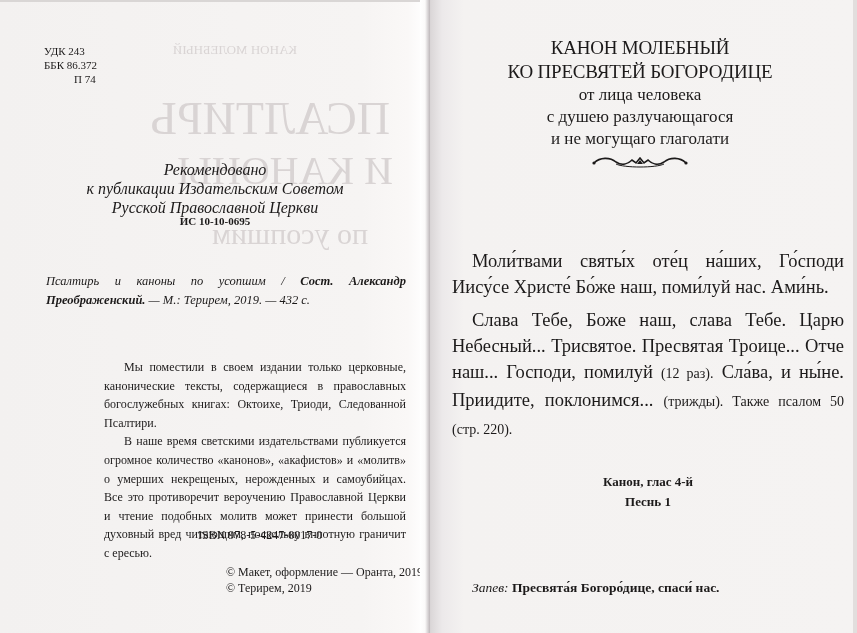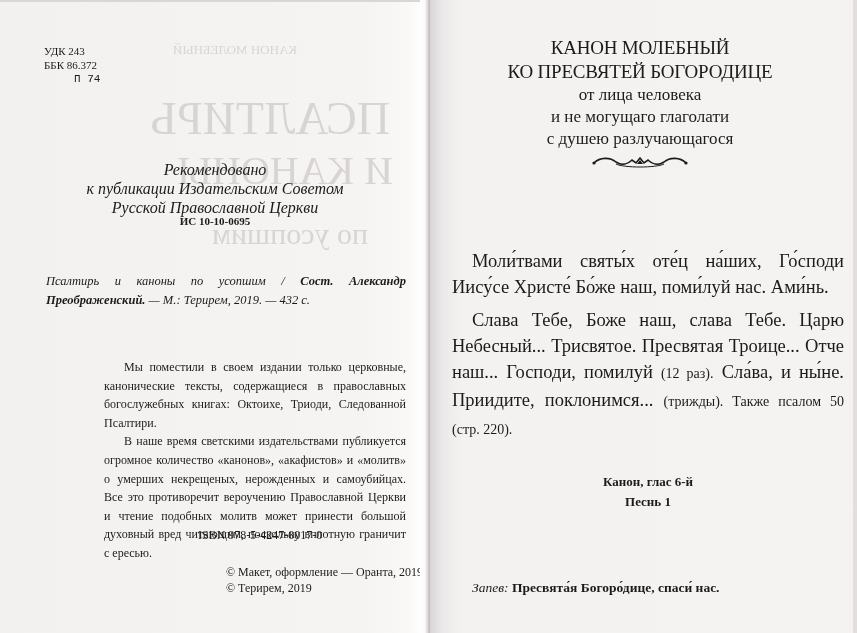--- a/index.html
+++ b/index.html
@@ -21,21 +21,21 @@
     .gutter-gap { position: absolute; left: 420px; top: 0; width: 10px; height: 633px;
       background: linear-gradient(to right, #ffffff, #fbfafa 50%, #bdb7ba); }
     .right-edge { position: absolute; right: 0; top: 0; width: 4px; height: 633px; background: #e2dedd; }
 
     
     .ghost { position: absolute; color: #d9d4d4; font-family: "Liberation Serif", serif; text-align: center; }
 
     
     .udk { position: absolute; left: 44px; top: 42px; font-size: 11px; line-height: 14px; }
     .udk div { white-space: nowrap; }
-    .udk .indent { padding-left: 30px; font-family: Liberation Mono, monospace; }
+    .udk .indent { padding-left: 30px; }
 
     .recommended { position: absolute; left: 80px; top: 158px; width: 270px; text-align: center;
       font-style: italic; font-size: 16px; line-height: 19px; }
     .recommended div { white-space: nowrap; }
     .is-code { position: absolute; left: 150px; top: 213px; width: 130px; text-align: center;
       font-size: 11px; font-weight: bold; }
 
     .biblio { position: absolute; left: 46px; top: 270px; width: 360px; font-size: 12.5px; line-height: 19px; text-align: justify; font-style: italic; }
     .biblio b { font-weight: bold; }
 
@@ -104,38 +104,38 @@
   </div>
 
   <div class="page page-right"></div>
   <div class="gutter-gap"></div>
   <div class="right-edge"></div>
 
   <div class="r-title">
     <div class="t1">КАНОН МОЛЕБНЫЙ</div>
     <div class="t1">КО ПРЕСВЯТЕЙ БОГОРОДИЦЕ</div>
     <div class="t2">от лица человека</div>
+    <div class="t2">с душею разлучающагося</div>
     <div class="t2">и не могущаго глаголати</div>
-    <div class="t2">с душею разлучающагося</div>
   </div>
 
   <svg class="ornament" viewBox="0 0 100 16">
     <path d="M4 9 C10 3, 20 3, 26 8 C32 12, 38 10, 42 6 L46 9 L50 4 L54 9 L58 6 C62 10, 68 12, 74 8 C80 3, 90 3, 96 9" fill="none" stroke="#1c1a1a" stroke-width="1.6"></path>
     <path d="M26 10 C34 14, 66 14, 74 10" fill="none" stroke="#1c1a1a" stroke-width="1"></path>
     <circle cx="4" cy="9" r="1.6" fill="#1c1a1a"></circle>
     <circle cx="96" cy="9" r="1.6" fill="#1c1a1a"></circle>
     <path d="M47 10 L50 6 L53 10 Z" fill="#1c1a1a"></path>
   </svg>
 
   <div class="prayer">
     <p>Моли́твами святы́х оте́ц на́ших, Го́споди Иису́се Христе́ Бо́же наш, поми́луй нас. Ами́нь.</p>
     <p><span>Слава Тебе, Боже наш, слава Тебе. Царю Небесный... Трисвятое. Пресвятая Троице... Отче наш... Господи, помилуй </span><span class="it">(12 раз).</span><span> Сла́ва, и ны́не. Приидите, поклонимся... </span><span class="it">(трижды). Также псалом 50 (стр. 220).</span></p>
   </div>
 
   <div class="canon-head">
-    <div>Канон, глас 6-й</div>
+    <div>Канон, глас 4-й</div>
     <div>Песнь 1</div>
   </div>
 
 
   <div class="zapev"><span class="label">Запев:</span><span class="text"> Пресвята́я Богоро́дице, спаси́ нас.</span></div>
 
 </div>
 
 </body></html>

